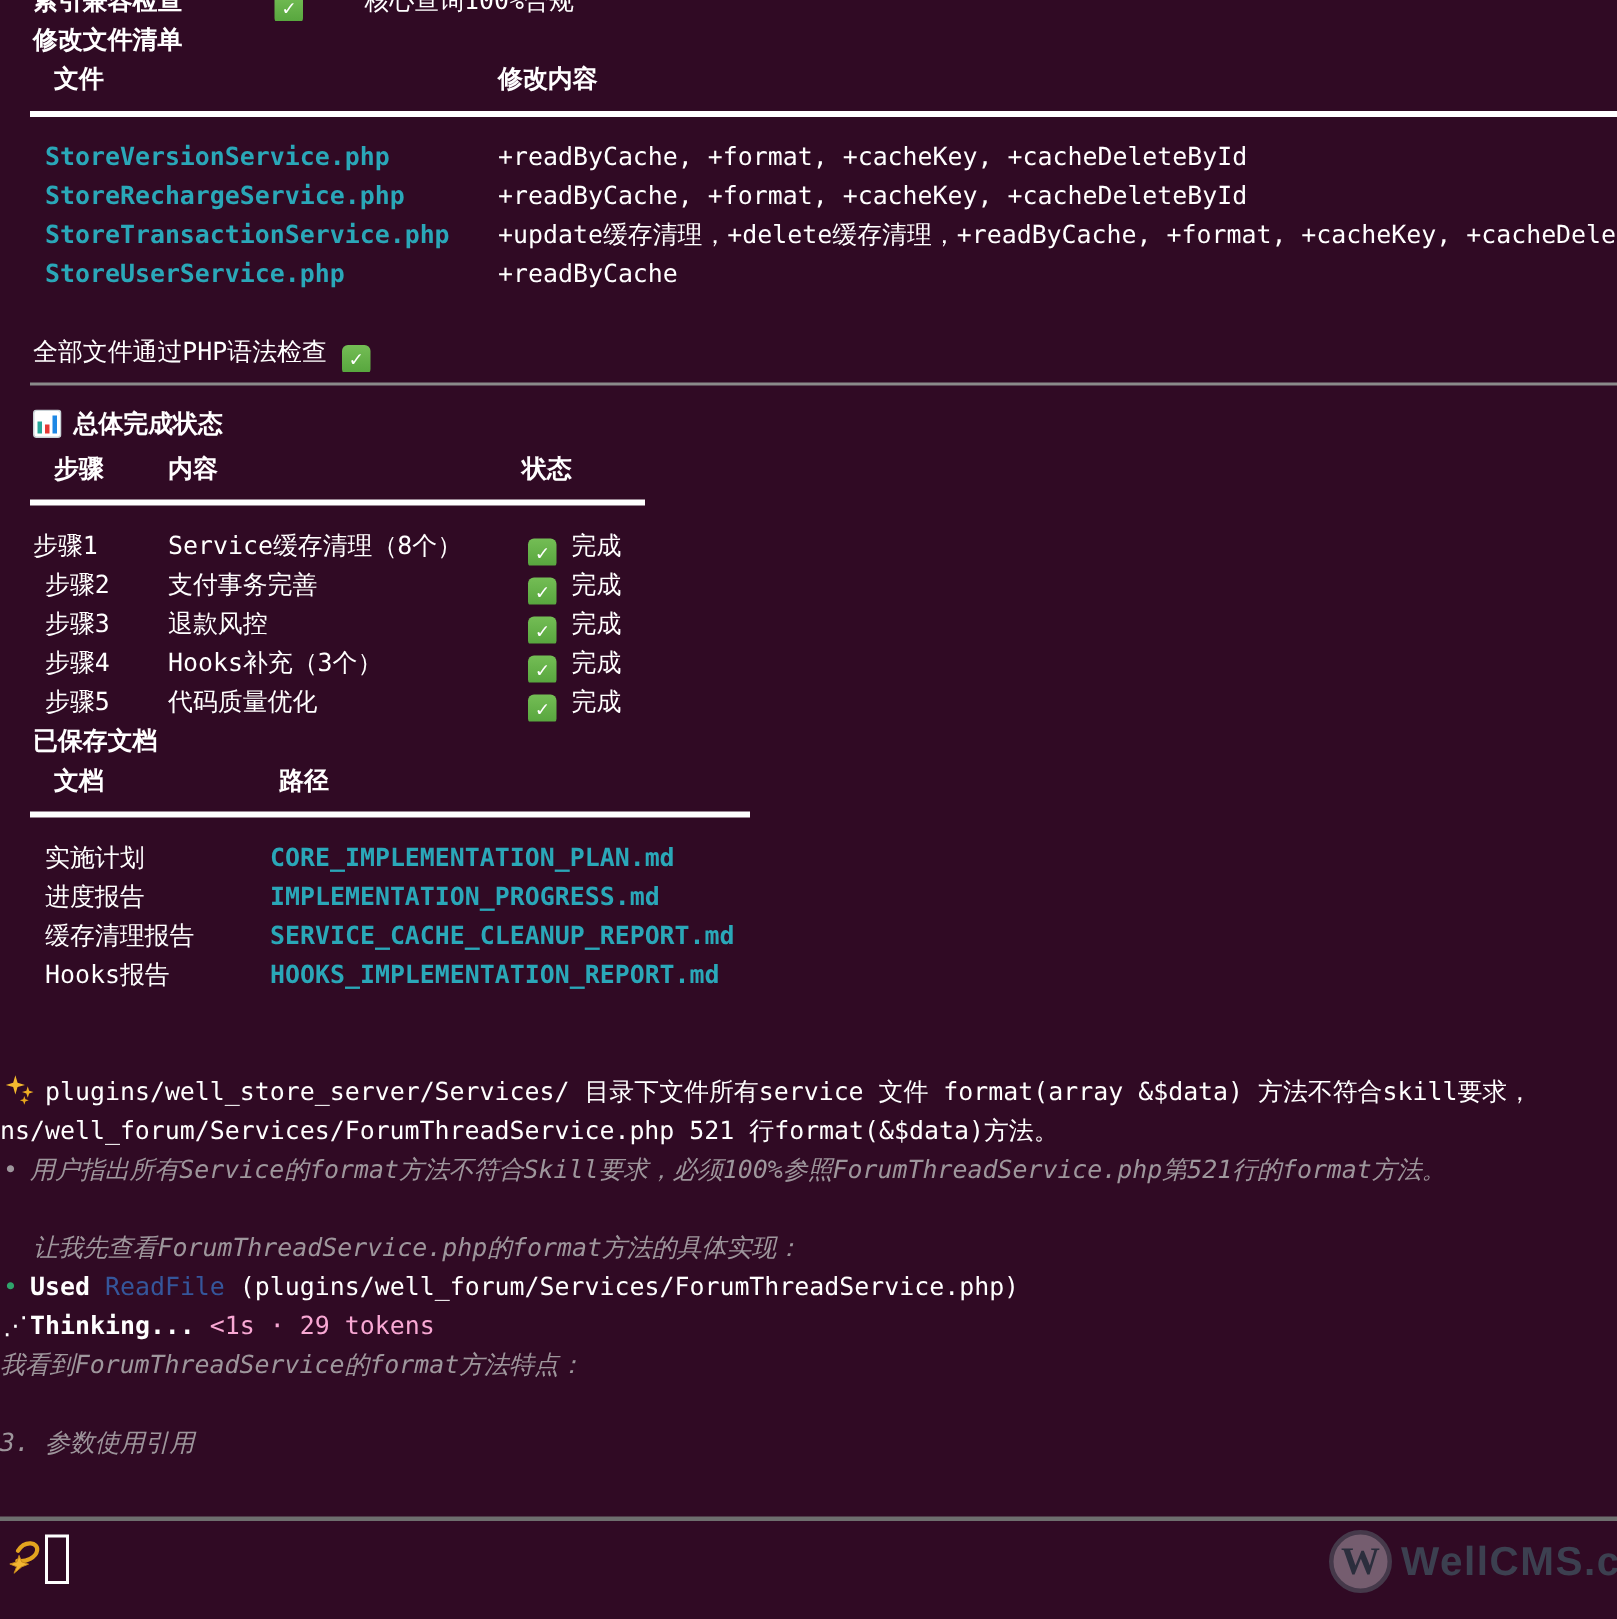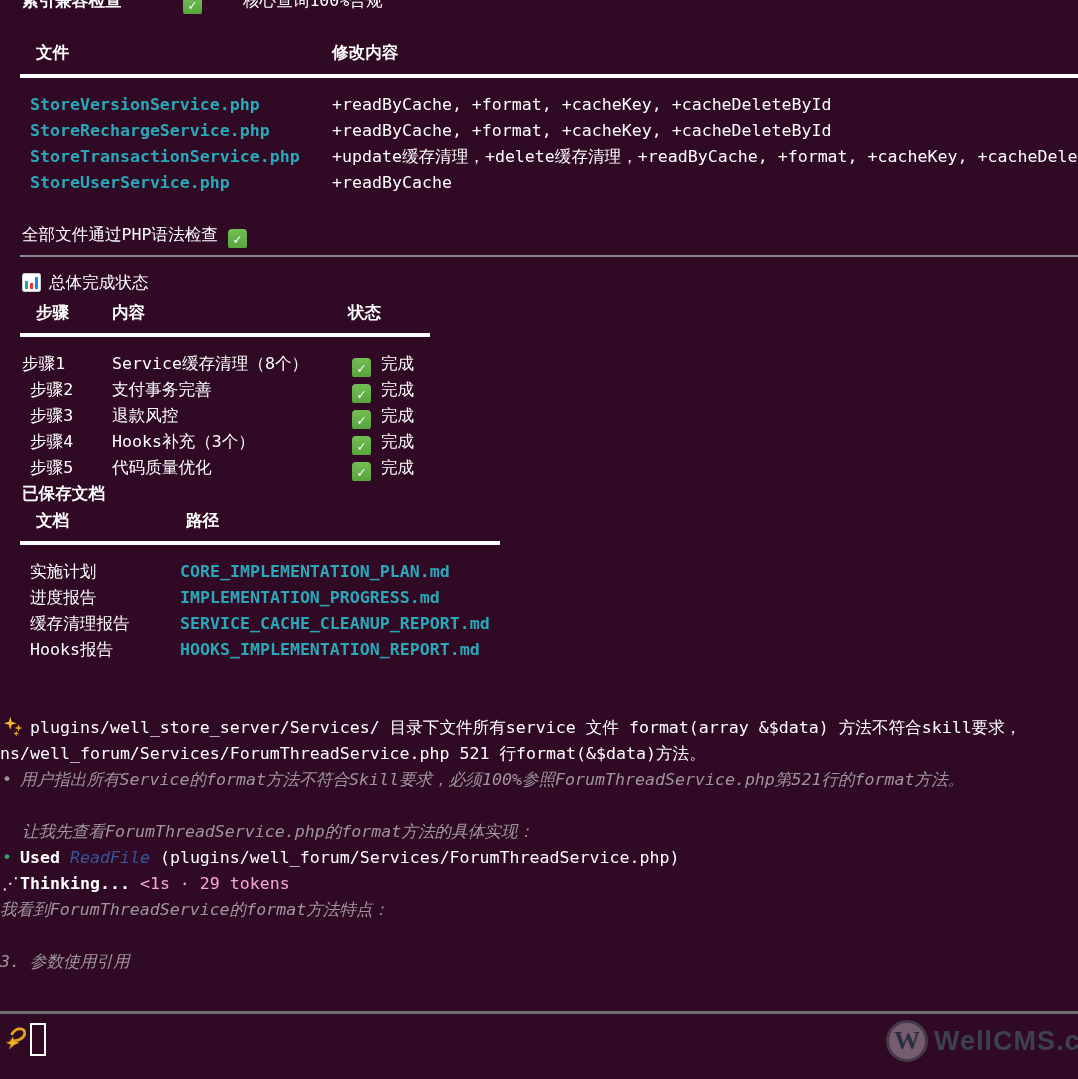--- a/index.html
+++ b/index.html
@@ -4,44 +4,45 @@
 <style>
   html,body{margin:0;padding:0;background:#300a24;}
   #screen{position:relative;width:1078px;height:1079px;overflow:hidden;background:#300a24;
     font-family:"DejaVu Sans Mono",monospace;font-size:16.6px;color:#ffffff;}
   .row{position:absolute;left:0;right:0;height:26px;line-height:26px;white-space:pre;overflow:hidden;}
   .cell{position:absolute;top:0;height:26px;line-height:26px;white-space:pre;}
   .b{font-weight:bold;}
   .teal{color:#2aa7b8;font-weight:bold;}
   .it{font-style:italic;color:#9e969c;}
   .dim{color:#f9a8d4;}
-  .blue{color:#35569b;font-style:italic;}
+  .blue{color:#35569b;}
   .bullet-green{color:#2fa36b;}
   .hr{position:absolute;}
   .chk{display:inline-block;width:19px;height:20px;background:linear-gradient(#74bd55,#55a43c);
     border-radius:4px;color:#fff;font-weight:bold;text-align:center;line-height:20px;font-size:14px;
     vertical-align:-4px;}
   .icon{display:inline-block;vertical-align:-4px;}
   .heading-underline{display:inline-block;border-bottom:2px solid #ffffff;padding-bottom:1px;}
-  .heading-underline .label{margin-left:8px;font-weight:normal;}
+  .heading-underline .label{margin-left:8px;font-weight:bold;}
   #cursor{position:absolute;left:30px;top:1023px;width:12px;height:29px;border:2px solid #ffffff;background:transparent;}
   #logo{position:absolute;left:886px;top:1018px;width:192px;height:46px;opacity:.92;}
   #logo .disc{position:absolute;left:0;top:2px;width:42px;height:42px;border-radius:50%;
     background:#7b6576;border:3px solid #473d4e;box-sizing:border-box;text-align:center;
     line-height:36px;font-family:"Liberation Serif",serif;font-weight:bold;font-size:26px;color:#2b3240;}
   #logo .brand{position:absolute;left:48px;top:8px;font-family:"Liberation Sans",sans-serif;
     font-weight:bold;font-size:27px;color:#3e4554;letter-spacing:1px;}
 </style>
 </head>
 <body>
 
 <div id="screen">
 
   <div class="row" style="top:-12px"><span class="cell b" style="left:22px">索引兼容检查</span><span class="cell" style="left:183px"><span class="chk">✓</span></span><span class="cell" style="left:243px">核心查询100%合规</span></div>
 
+  <div class="row" style="top:14px"><span class="cell b" style="left:22px">修改文件清单</span></div>
   <div class="row" style="top:40px"><span class="cell b" style="left:36px">文件</span><span class="cell b" style="left:332px">修改内容</span></div>
   <div class="hr" style="top:74px;left:20px;width:1058px;height:4px;background:#ffffff"></div>
 
   <div class="row" style="top:92px"><span class="cell teal" style="left:30px">StoreVersionService.php</span><span class="cell" style="left:332px">+readByCache, +format, +cacheKey, +cacheDeleteById</span></div>
   <div class="row" style="top:118px"><span class="cell teal" style="left:30px">StoreRechargeService.php</span><span class="cell" style="left:332px">+readByCache, +format, +cacheKey, +cacheDeleteById</span></div>
   <div class="row" style="top:144px"><span class="cell teal" style="left:30px">StoreTransactionService.php</span><span class="cell" style="left:332px">+update缓存清理，+delete缓存清理，+readByCache, +format, +cacheKey, +cacheDeleteById</span></div>
   <div class="row" style="top:170px"><span class="cell teal" style="left:30px">StoreUserService.php</span><span class="cell" style="left:332px">+readByCache</span></div>
 
   <div class="row" style="top:222px"><span class="cell" style="left:22px"><span>全部文件通过PHP语法检查</span><span class="chk" style="margin-left:10px">✓</span></span></div>
 

